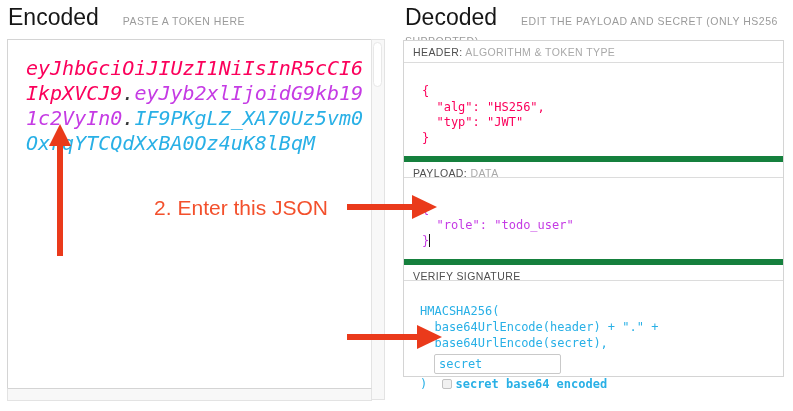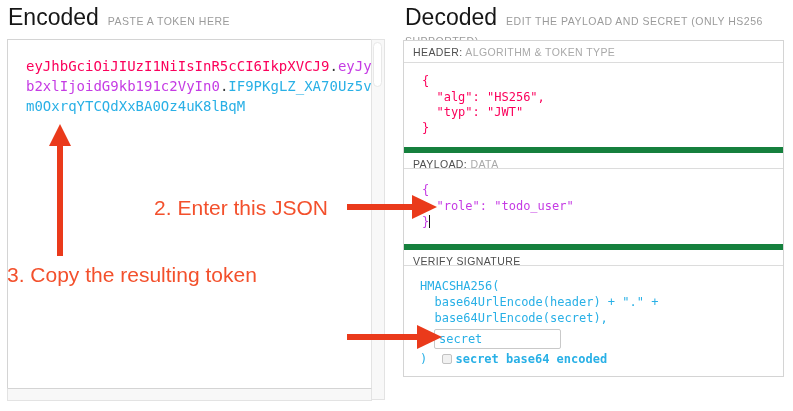--- a/index.html
+++ b/index.html
@@ -3,43 +3,43 @@
 <meta charset="utf-8">
 <style>
   * { margin:0; padding:0; box-sizing:border-box; }
   html,body { width:793px; height:411px; background:#fff; overflow:hidden;
               font-family:"Liberation Sans", sans-serif; }
   .abs { position:absolute; }
   #stage { position:relative; width:793px; height:411px; background:#fff; }
 
   
   .col-title { font-size:23px; color:#161616; letter-spacing:0; }
-  .col-sub   { font-size:10.5px; color:#9b9b9b; letter-spacing:.5px; margin-left:9px; }
+  .col-sub   { font-size:10.5px; color:#9b9b9b; letter-spacing:.5px; margin-left:24px; }
 
   
   .enc-box   { left:7px; top:39px; width:365px; height:350px; background:#fff;
                border:1px solid #d4d4d4; }
   .v-gutter  { left:371px; top:39px; width:14px; height:361px; background:#f8f8f8;
                border:1px solid #e3e3e3; }
   .v-thumb   { left:373px; top:42px; width:9px; height:45px; background:#ffffff;
                border:1px solid #e8e8e8; border-radius:5px; }
   .h-gutter  { left:7px; top:388px; width:365px; height:13px; background:#f8f8f8;
                border:1px solid #e3e3e3; border-top:1px solid #d4d4d4; }
 
   .token     { left:26px; top:56px; width:348px;
-               font-family:"DejaVu Sans Mono", monospace; font-size:14px;
-               line-height:20px; word-break:break-all; }
+               font-family:"DejaVu Sans Mono", monospace; font-size:20px;
+               line-height:25px; word-break:break-all;font-style:italic; }
   .tok-header    { color:#fb015b; }
   .tok-dot       { color:#38393a; }
   .tok-payload   { color:#c53be4; }
   .tok-signature { color:#29b0e6; }
 
   
   .dec-box   { left:403px; top:40px; width:381px; height:337px; background:#fff;
-               border:1px solid #d4d4d4; display:flex; flex-direction:column; }
+               border:1px solid #d4d4d4; display:flex; flex-direction:column;gap:10px; }
   .sec-label { height:22px; line-height:22px; padding-left:9px; font-size:10.5px;
                letter-spacing:.4px; border-bottom:1px solid #dcdcdc; background:#fff;
                white-space:nowrap; }
   .sec-label .lab1 { color:#4f4f4f; }
   .sec-label .lab2 { color:#a9a9a9; }
   .sec-label.mid { border-top:6px solid #15803d; }
   .code-area { font-family:"DejaVu Sans Mono", monospace; font-size:12px; }
   .hdr-area  { height:84px; padding:11px 0 0 18px; color:#fb015b; line-height:15.5px; }
   .pld-area  { height:75px; padding:13px 0 0 18px; color:#c53be4; line-height:16px; }
   .sig-area  { flex:1; padding:12px 0 0 16px; color:#29b0e6; line-height:16px; }
@@ -123,18 +123,17 @@
       </div>
     </div>
   </div>
 
   <div class="abs ann-text" style="left:152px; top:196px; width:176px; text-align:right;">2. Enter this JSON</div>
   <div class="abs arrow-shaft" style="left:347px; top:204px; width:67px; height:6px;"></div>
   <div class="abs arrow-head-right" style="left:412px; top:195px;"></div>
 
   <div class="abs arrow-head-up" style="left:49px; top:124px;"></div>
   <div class="abs arrow-shaft" style="left:57px; top:144px; width:6px; height:112px;"></div>
-  <div class="abs ann-text" style="left:7px; top:263px;">3. Copy the resulting token</div>
 
   <div class="abs arrow-shaft" style="left:347px; top:334px; width:72px; height:6px;"></div>
   <div class="abs arrow-head-right" style="left:417px; top:325px;"></div>
 
 </div>
 
 </body></html>

